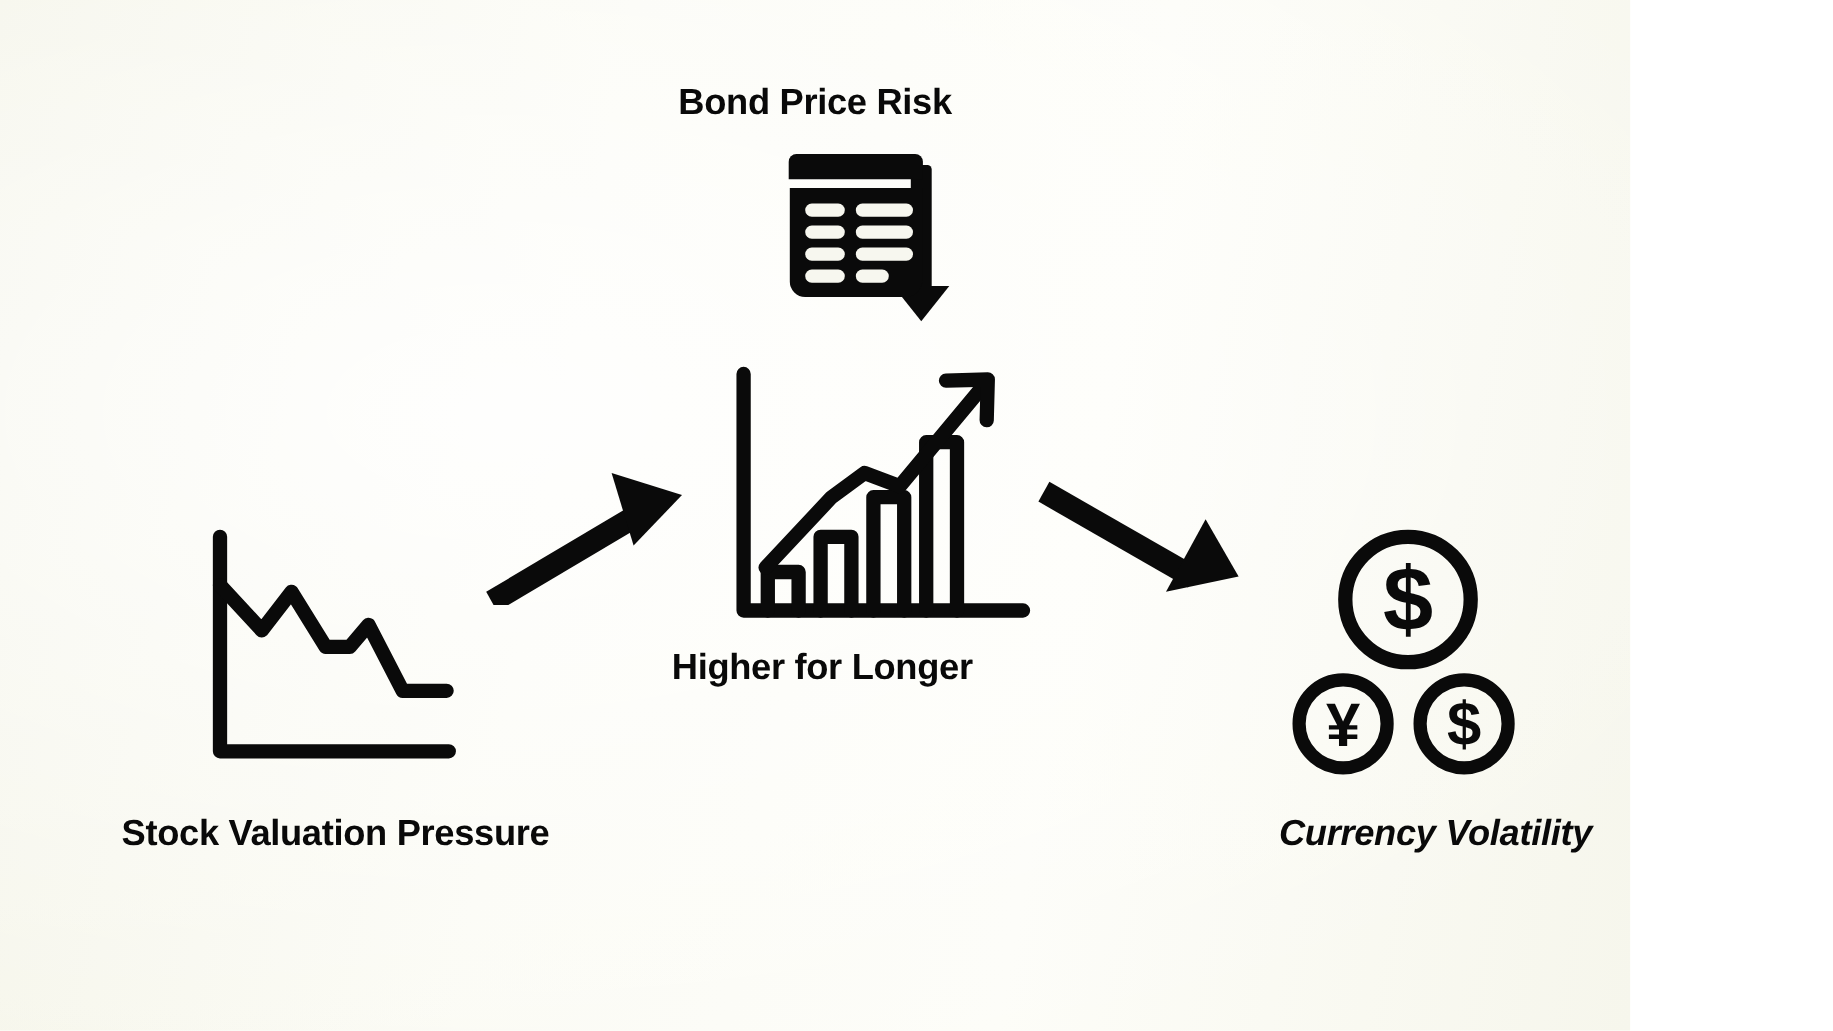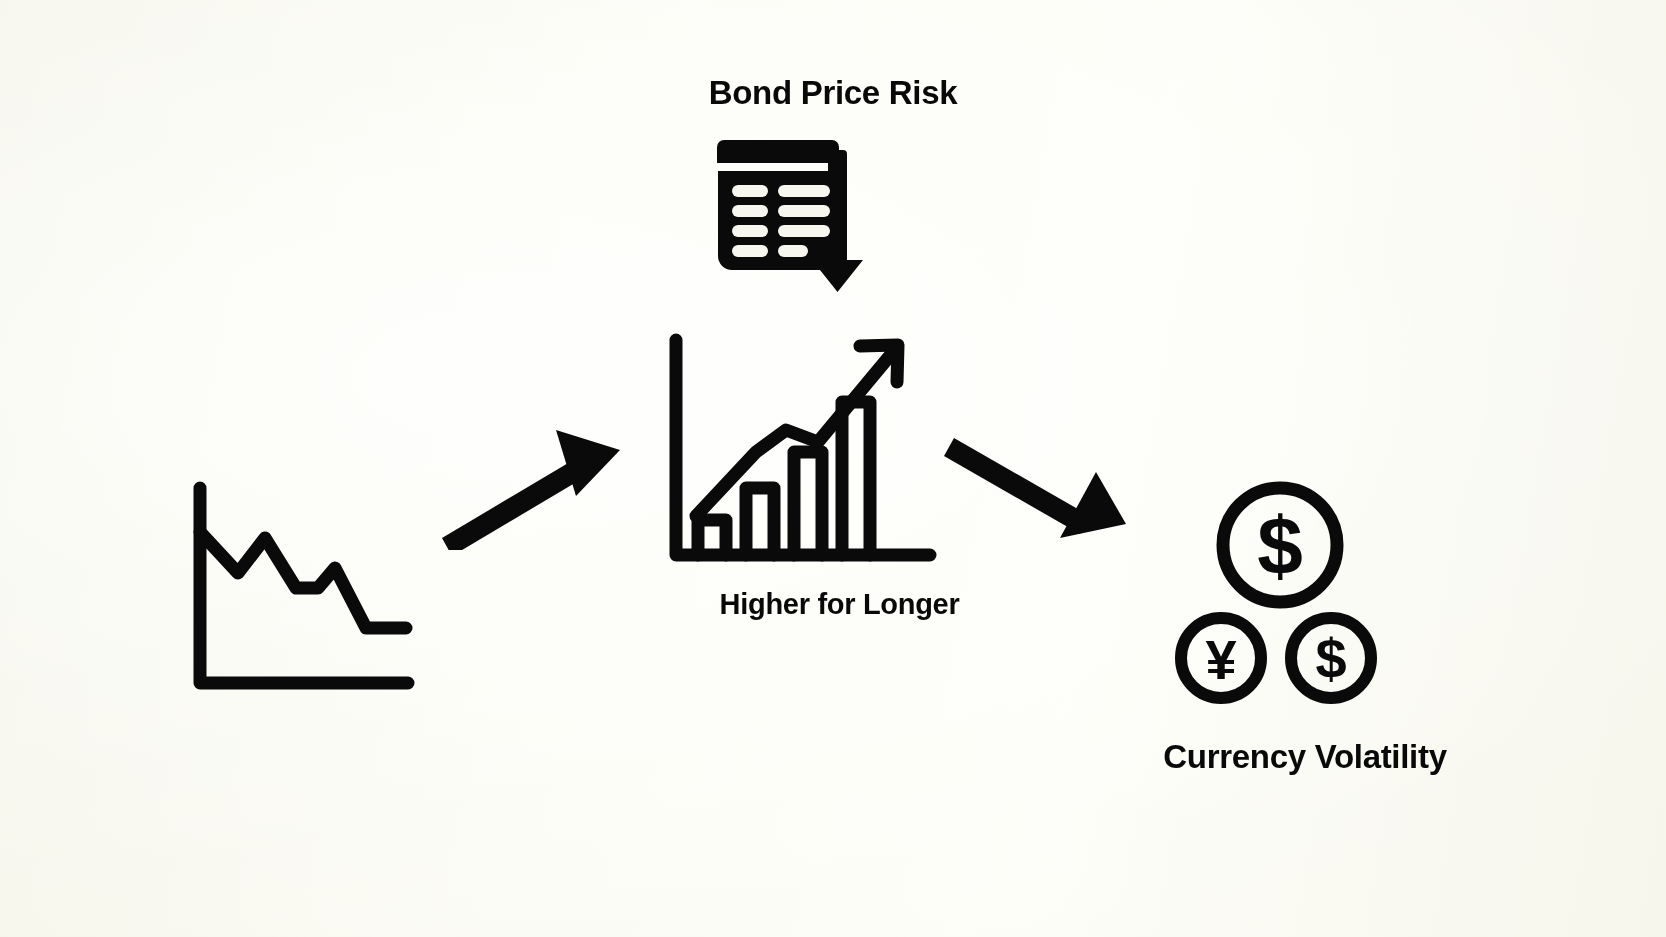--- a/index.html
+++ b/index.html
@@ -5,21 +5,21 @@
   html, body {
     margin: 0;
     padding: 0;
     background: #ffffff;
   }
   body {
     font-family: "Liberation Sans", sans-serif;
   }
   #canvas {
     position: relative;
-    width: 1666px;
+    width: 1482px;
     height: 937px;
     background: #fafaf2;
     overflow: hidden;
   }
   
   #canvas::before {
     content: "";
     position: absolute;
     inset: 0;
     background:
@@ -37,36 +37,37 @@
     line-height: 1.18;
   }
   #label-bond {
     left: 0; right: 0;
     top: 74px;
     font-size: 33px;
   }
   #label-rates {
     left: 13px; right: 0;
     top: 587px;
-    font-size: 29px;
+    font-size: 33px;
     white-space: normal;
     width: 430px;
     margin: 0 auto;
   }
   #label-stock {
     left: 40px;
     top: 738px;
     width: 530px;
     font-size: 33px;
   }
   #label-currency {
     left: 1070px;
     top: 738px;
     width: 470px;
     font-size: 33px;
+    font-style: italic;
   }
   .icon-svg {
     position: absolute;
     display: block;
   }
   #icon-bond      { left: 700px;  top: 132px; }
   #icon-growth    { left: 648px;  top: 330px; }
   #icon-decline   { left: 180px;  top: 476px; }
   #icon-coins     { left: 1155px; top: 478px; }
   #arrow-left     { left: 430px;  top: 420px; }
@@ -76,20 +77,21 @@
 <body>
 
 <div id="canvas">
 
   <div class="node-label" id="label-bond">Bond Price Risk</div>
 
   <div class="node-label" id="label-rates">
     <div>Higher for Longer</div>
   </div>
 
+  <div class="node-label" id="label-stock">Stock Valuation Pressure</div>
 
   <div class="node-label" id="label-currency">Currency Volatility</div>
 
   <svg class="icon-svg" id="icon-bond" width="175" height="175" viewBox="0 0 175 175">
 
     <g fill="#0a0a0a">
       <rect x="128" y="18" width="19" height="120" rx="4"></rect>
       <path d="M112 128 L163 128 L137.5 160 Z"></path>
     </g>
 

